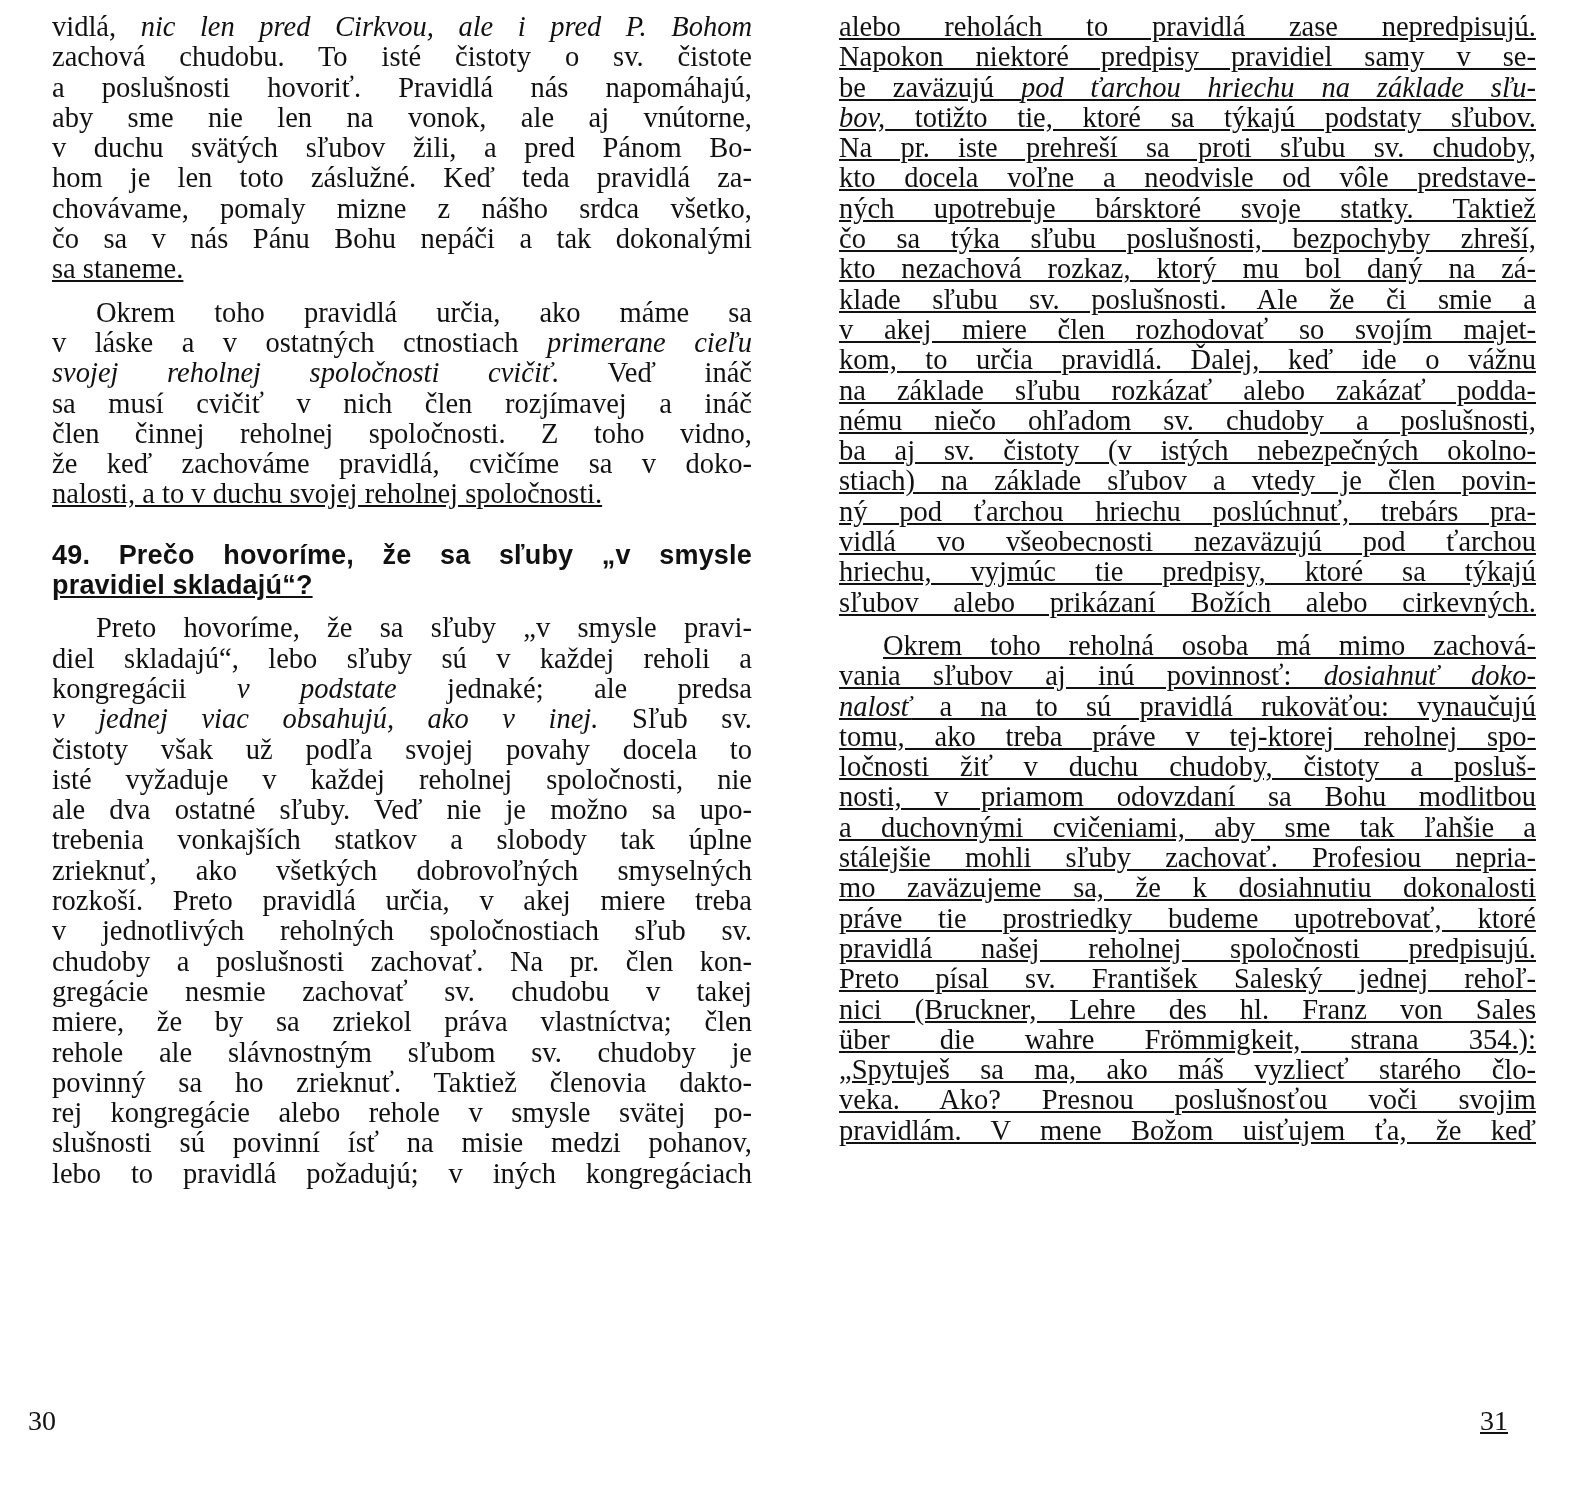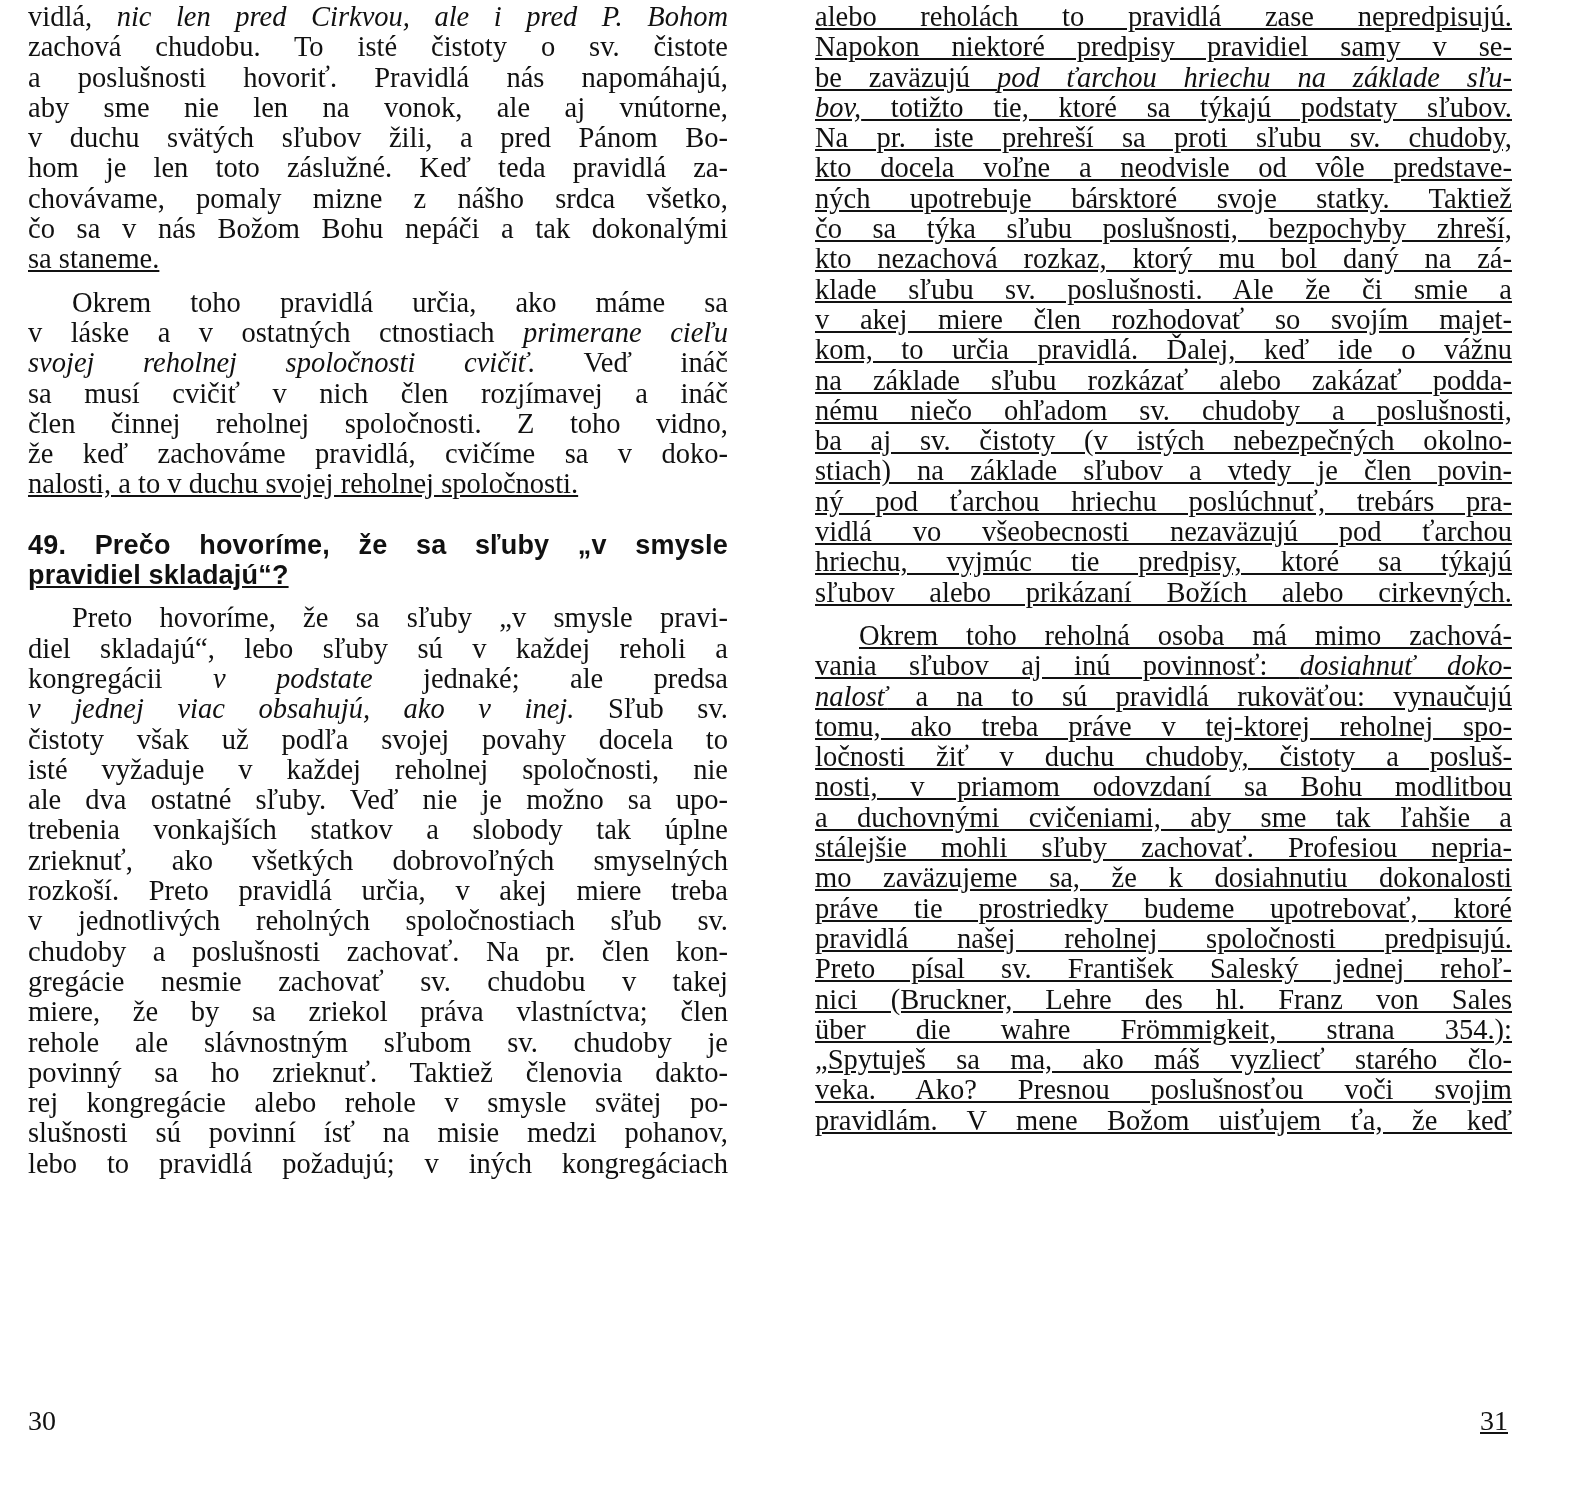--- a/index.html
+++ b/index.html
@@ -1,18 +1,18 @@
 <!DOCTYPE html>
 <html><head>
 <meta charset="utf-8">
 <style>
   html, body { margin: 0; padding: 0; background: #ffffff; }
   body { width: 1578px; height: 1500px; position: relative; overflow: hidden;
          font-family: "Liberation Serif", "DejaVu Serif", serif; color: #111; }
-  .col { position: absolute; top: 2px; }
+  .col { position: absolute; top: 12px; margin-left: 24px; }
   .col-left { left: 28px; width: 700px; }
   .col-right { left: 815px; width: 697px; text-decoration: underline; }
   .line { display: block; font-size: 28.5px; line-height: 30.3px; height: 30.3px;
           white-space: nowrap; text-align: justify; text-align-last: justify; }
   .line.last { text-align-last: left; text-decoration: underline; }
   .line.indent { padding-left: 44px; }
   .gap { height: 13px; }
   .gap-lg { height: 30px; }
   .heading .line { font-family: "Liberation Sans", "DejaVu Sans", sans-serif;
                    font-weight: bold; font-size: 27px; letter-spacing: 0.2px; }
@@ -27,21 +27,21 @@
 
 <div class="col col-left">
   <div>
     <span class="line"><span>vidlá, </span><i>nic len pred Cirkvou, ale i pred P. Bohom</i></span>
     <span class="line">zachová chudobu. To isté čistoty o sv. čistote</span>
     <span class="line">a poslušnosti hovoriť. Pravidlá nás napomáhajú,</span>
     <span class="line">aby sme nie len na vonok, ale aj vnútorne,</span>
     <span class="line">v duchu svätých sľubov žili, a pred Pánom Bo-</span>
     <span class="line">hom je len toto záslužné. Keď teda pravidlá za-</span>
     <span class="line">chovávame, pomaly mizne z nášho srdca všetko,</span>
-    <span class="line">čo sa v nás Božom Bohu nepáči a tak dokonalými</span>
+    <span class="line">čo sa v nás Pánu Bohu nepáči a tak dokonalými</span>
     <span class="line last">sa staneme.</span>
   </div>
   <div class="gap"></div>
   <div>
     <span class="line indent">Okrem toho pravidlá určia, ako máme sa</span>
     <span class="line"><span>v láske a v ostatných ctnostiach </span><i>primerane cieľu</i></span>
     <span class="line"><i>svojej reholnej spoločnosti cvičiť.</i><span> Veď ináč</span></span>
     <span class="line">sa musí cvičiť v nich člen rozjímavej a ináč</span>
     <span class="line">člen činnej reholnej spoločnosti. Z toho vidno,</span>
     <span class="line">že keď zachováme pravidlá, cvičíme sa v doko-</span>

